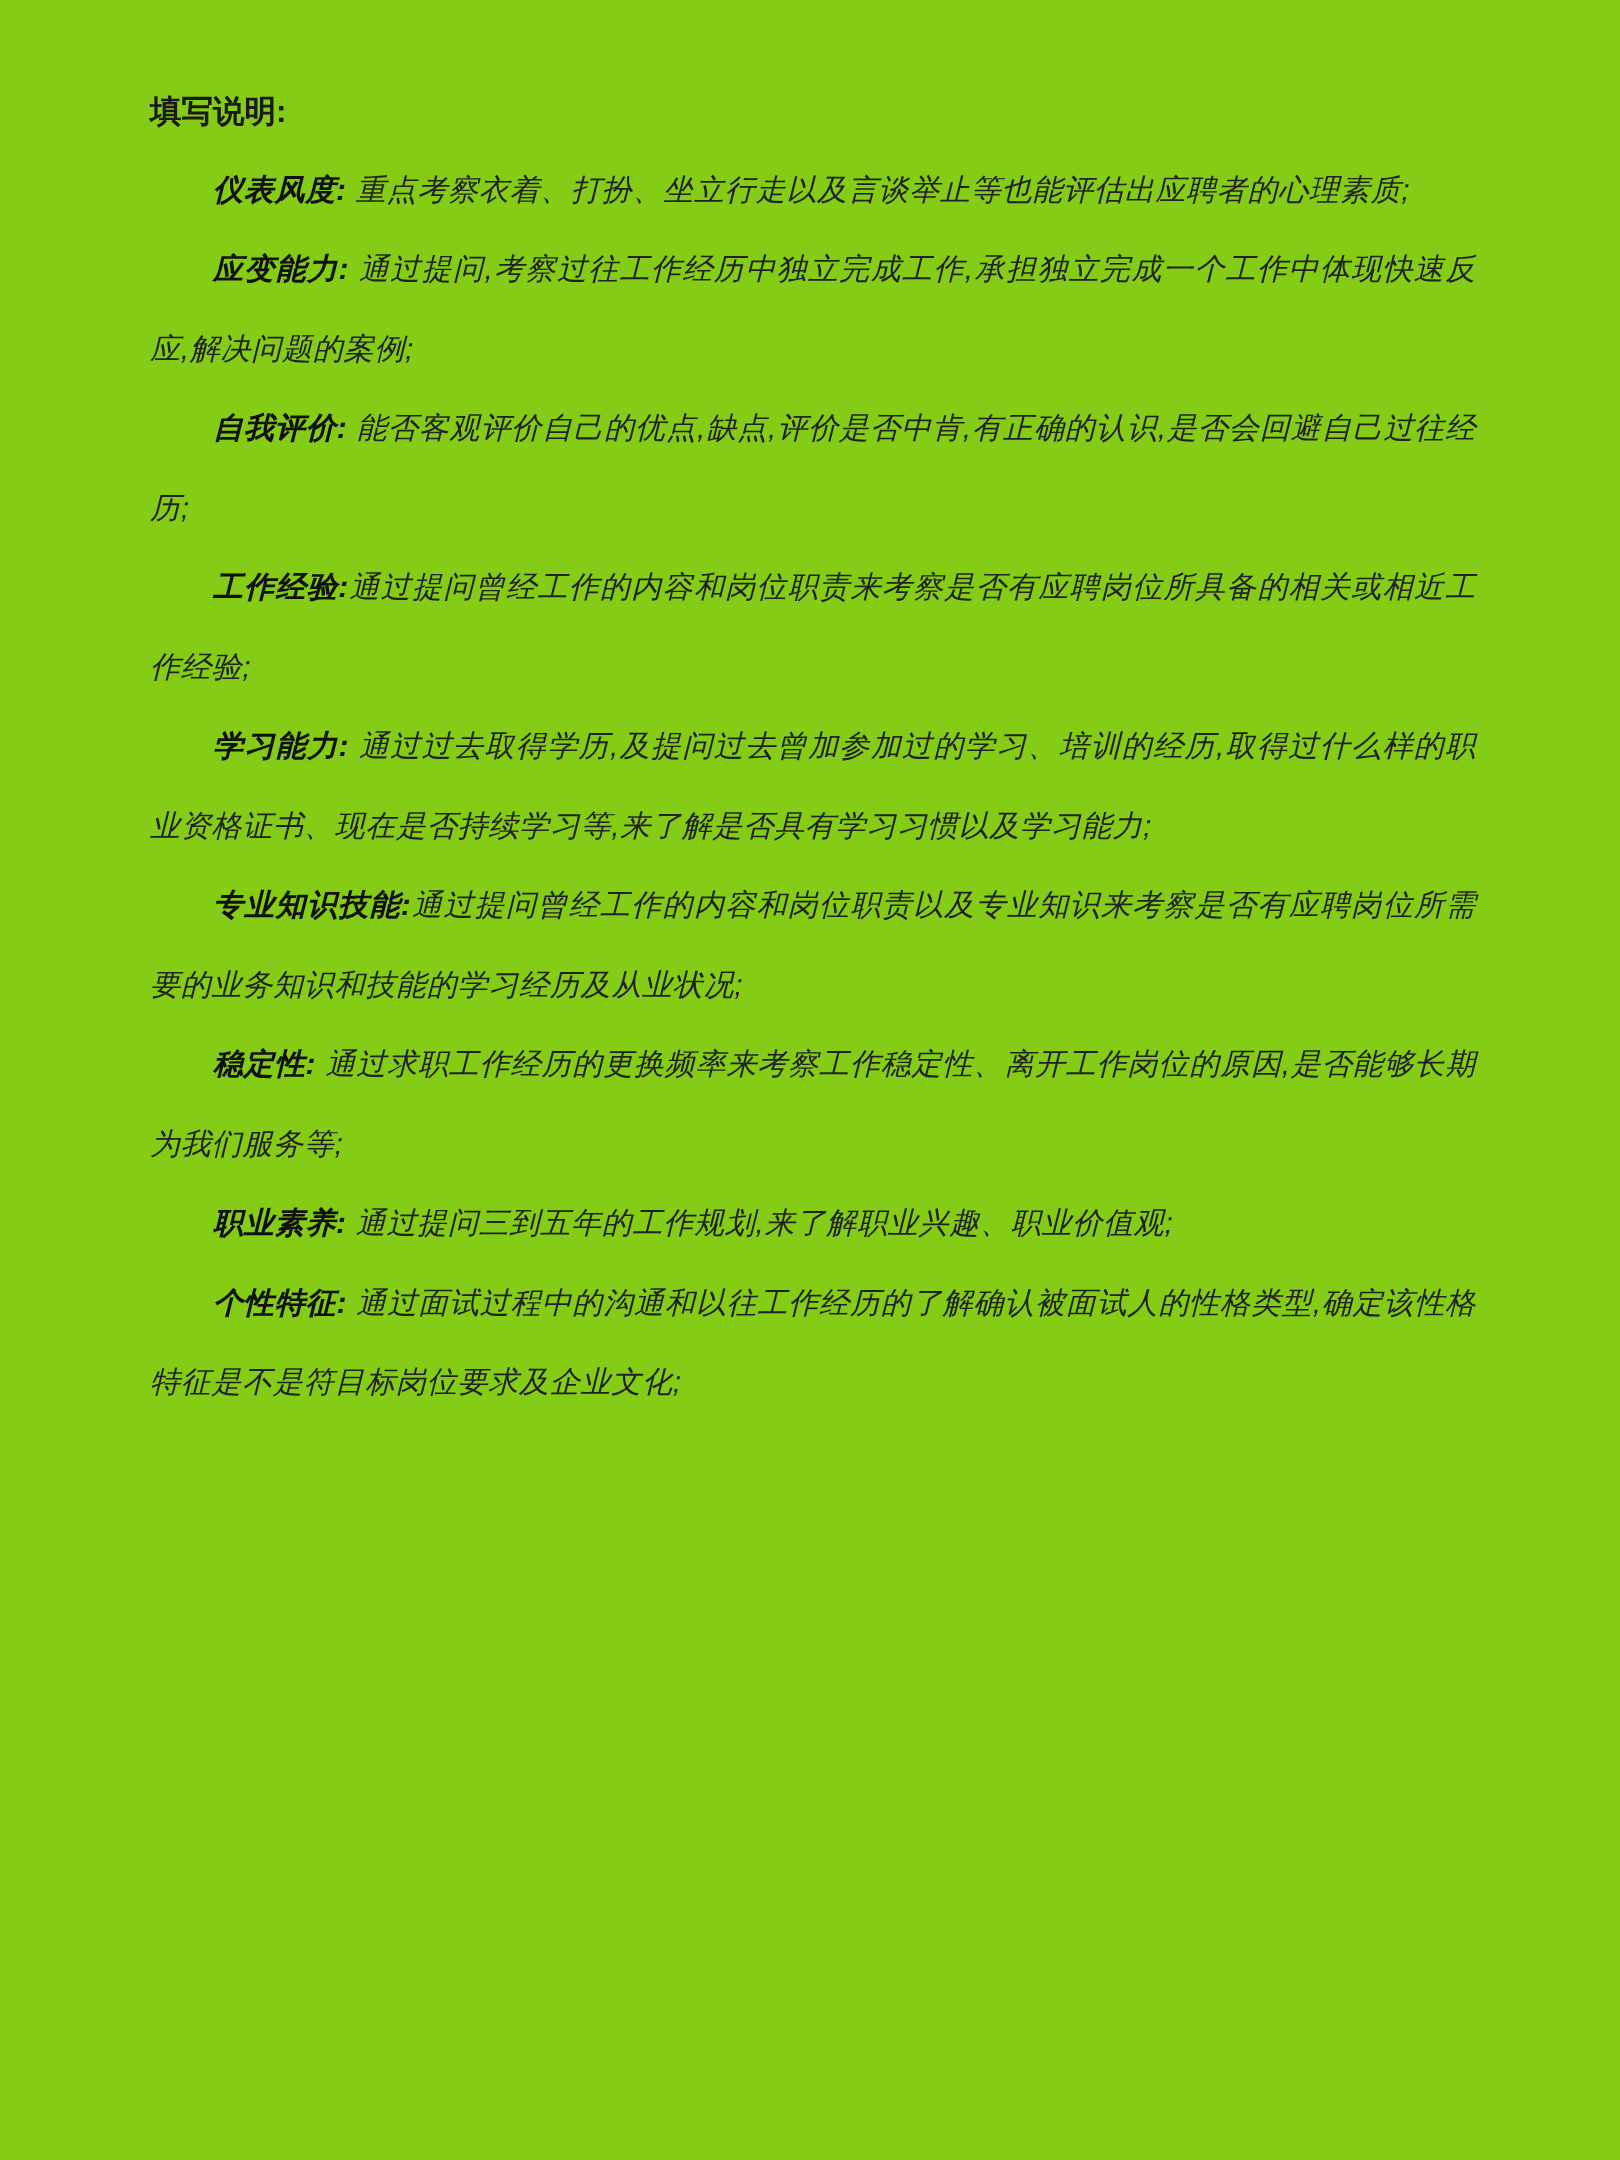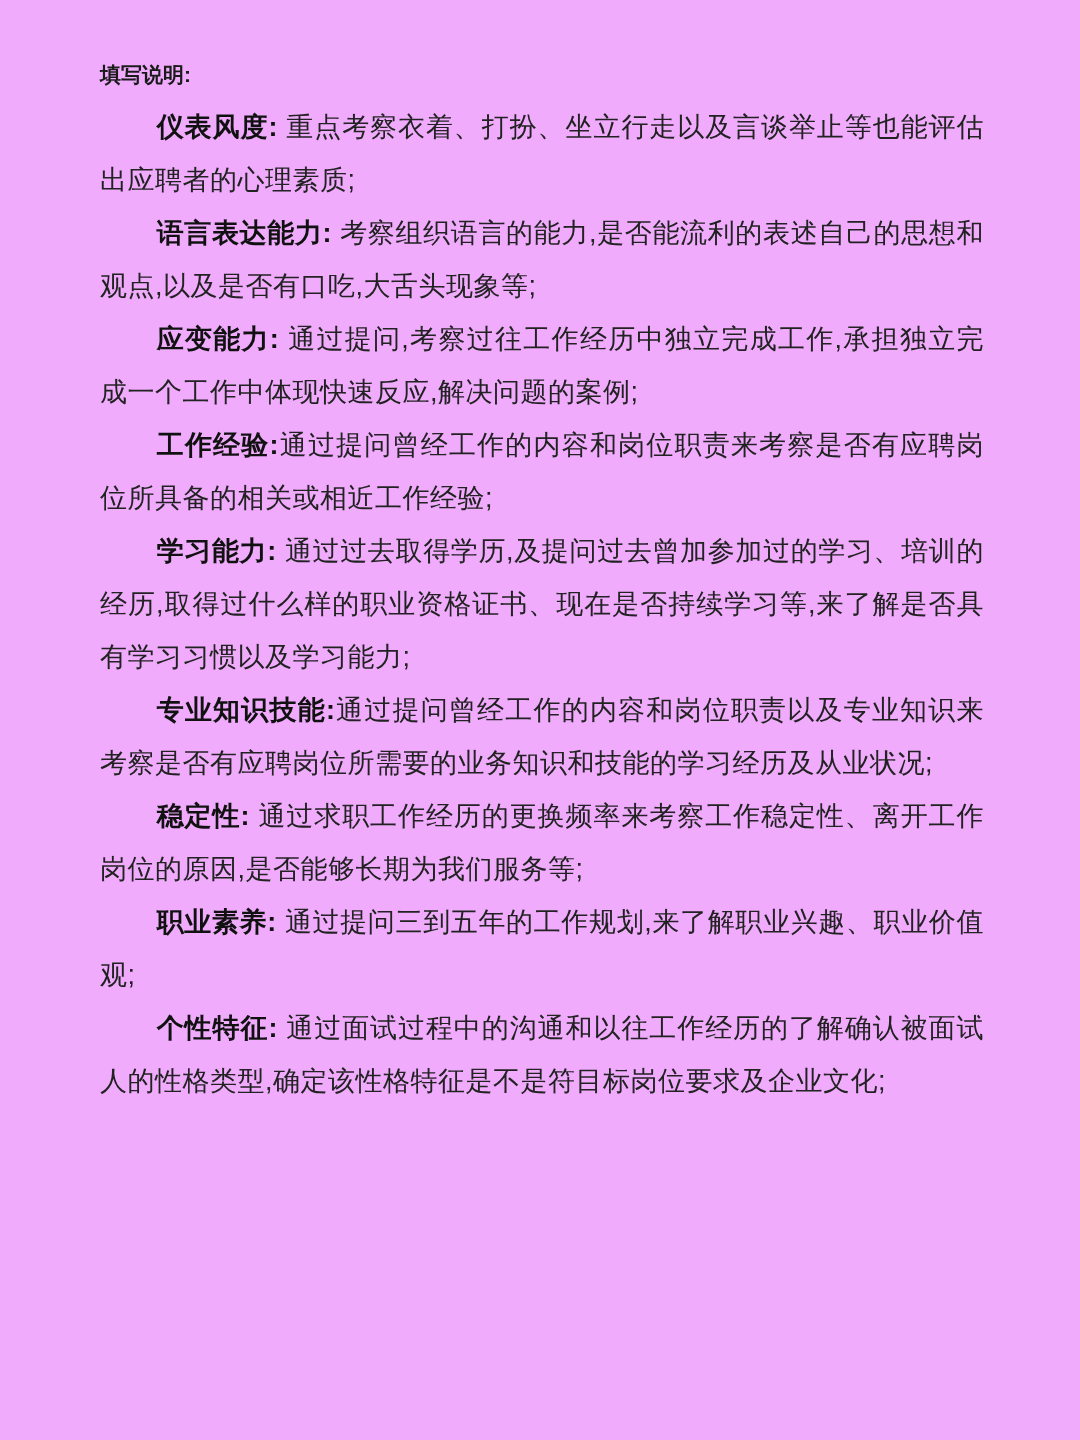--- a/index.html
+++ b/index.html
@@ -3,57 +3,58 @@
 <meta charset="utf-8">
 <style>
   * { margin: 0; padding: 0; box-sizing: border-box; }
   html, body {
     background: #ffffff;
     font-family: "Liberation Sans", "DejaVu Sans", sans-serif;
   }
   .page {
     width: 1080px;
     min-height: 1440px;
-    background: #f0abfc;
+    background: #84cc16;
     padding: 48px 96px 40px 100px;
     color: #1a1a1a;
   }
   .doc-heading {
     font-size: 21px;
     font-weight: bold;
     line-height: 53px;
     color: #1a1a1a;
   }
   .para {
-    font-size: 27px;
+    font-size: 20px;
     line-height: 53px;
     text-align: justify;
     text-indent: 2.1em;
     color: #222222;
     letter-spacing: 0.5px;
+    font-style: italic;
   }
   .para strong {
     font-weight: bold;
     color: #111111;
   }
 </style>
 </head>
 <body>
 
 <div class="page">
   <div class="doc-heading">填写说明:</div>
 
   <p class="para"><strong>仪表风度:</strong><span> 重点考察衣着、打扮、坐立行走以及言谈举止等也能评估出应聘者的心理素质;</span></p>
 
-  <p class="para"><strong>语言表达能力:</strong><span> 考察组织语言的能力,是否能流利的表述自己的思想和观点,以及是否有口吃,大舌头现象等;</span></p>
 
 
   <p class="para"><strong>应变能力:</strong><span> 通过提问,考察过往工作经历中独立完成工作,承担独立完成一个工作中体现快速反应,解决问题的案例;</span></p>
 
 
+  <p class="para"><strong>自我评价:</strong><span> 能否客观评价自己的优点,缺点,评价是否中肯,有正确的认识,是否会回避自己过往经历;</span></p>
 
   <p class="para"><strong>工作经验:</strong><span>通过提问曾经工作的内容和岗位职责来考察是否有应聘岗位所具备的相关或相近工作经验;</span></p>
 
   <p class="para"><strong>学习能力:</strong><span> 通过过去取得学历,及提问过去曾加参加过的学习、培训的经历,取得过什么样的职业资格证书、现在是否持续学习等,来了解是否具有学习习惯以及学习能力;</span></p>
 
   <p class="para"><strong>专业知识技能:</strong><span>通过提问曾经工作的内容和岗位职责以及专业知识来考察是否有应聘岗位所需要的业务知识和技能的学习经历及从业状况;</span></p>
 
   <p class="para"><strong>稳定性:</strong><span> 通过求职工作经历的更换频率来考察工作稳定性、离开工作岗位的原因,是否能够长期为我们服务等;</span></p>
 
 

